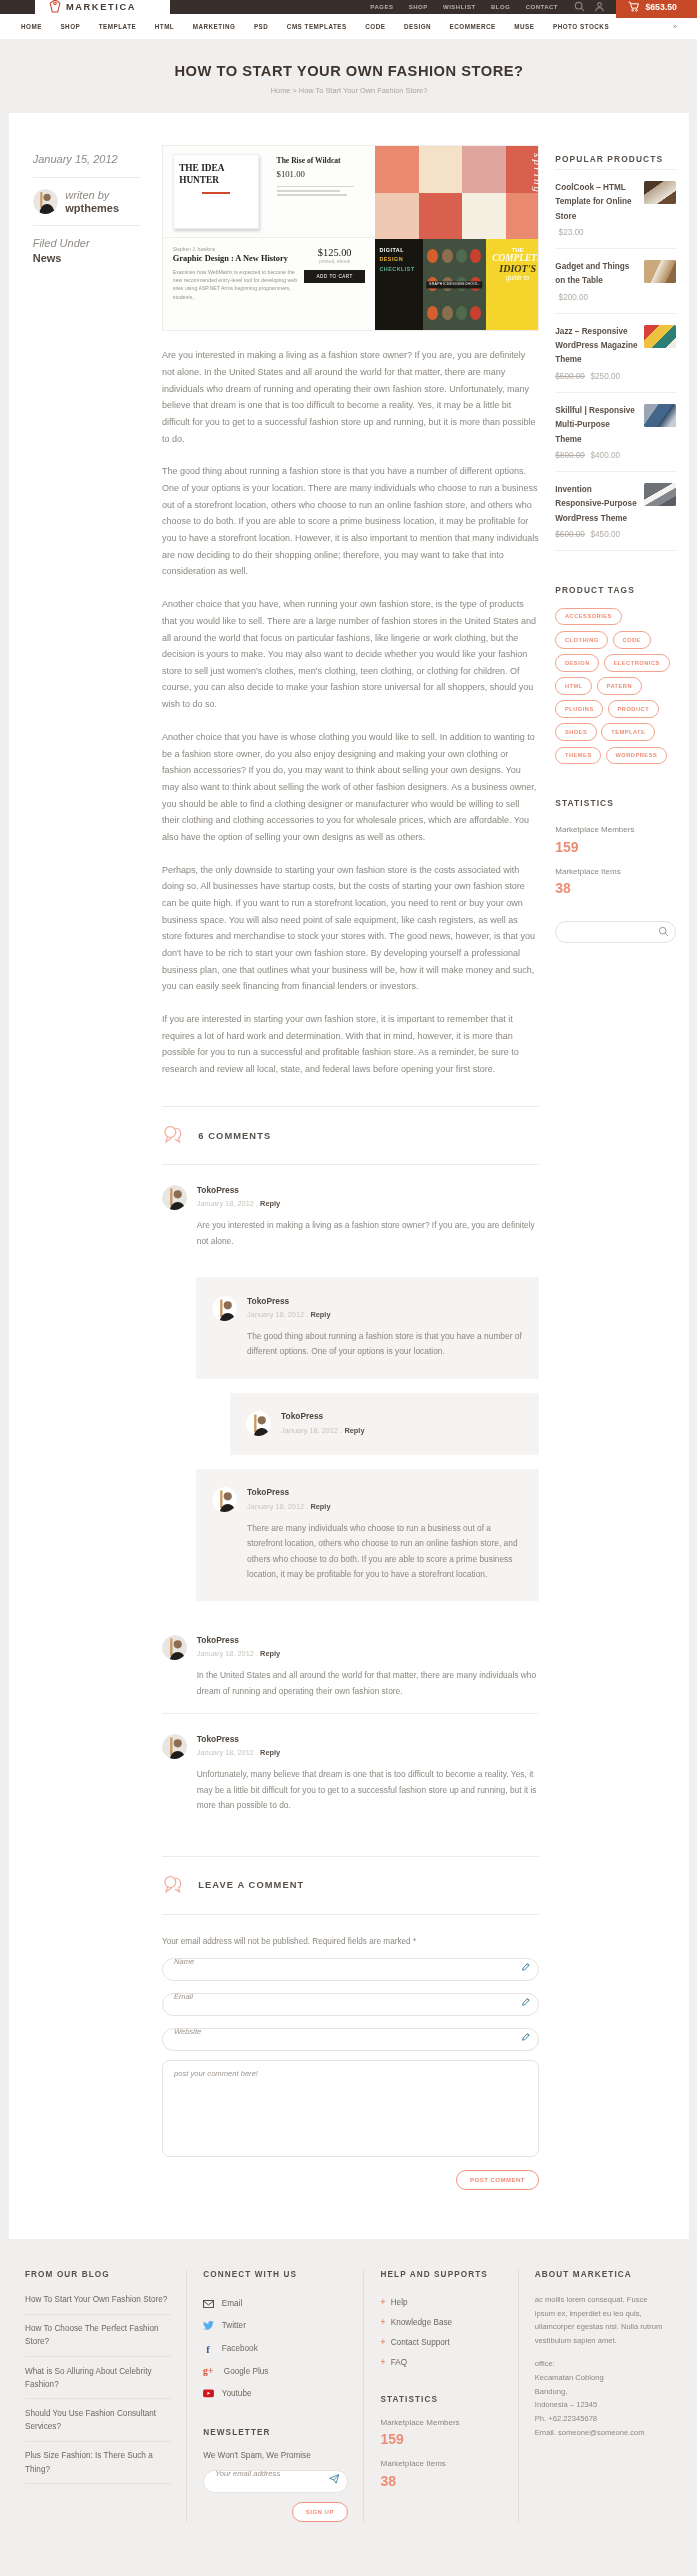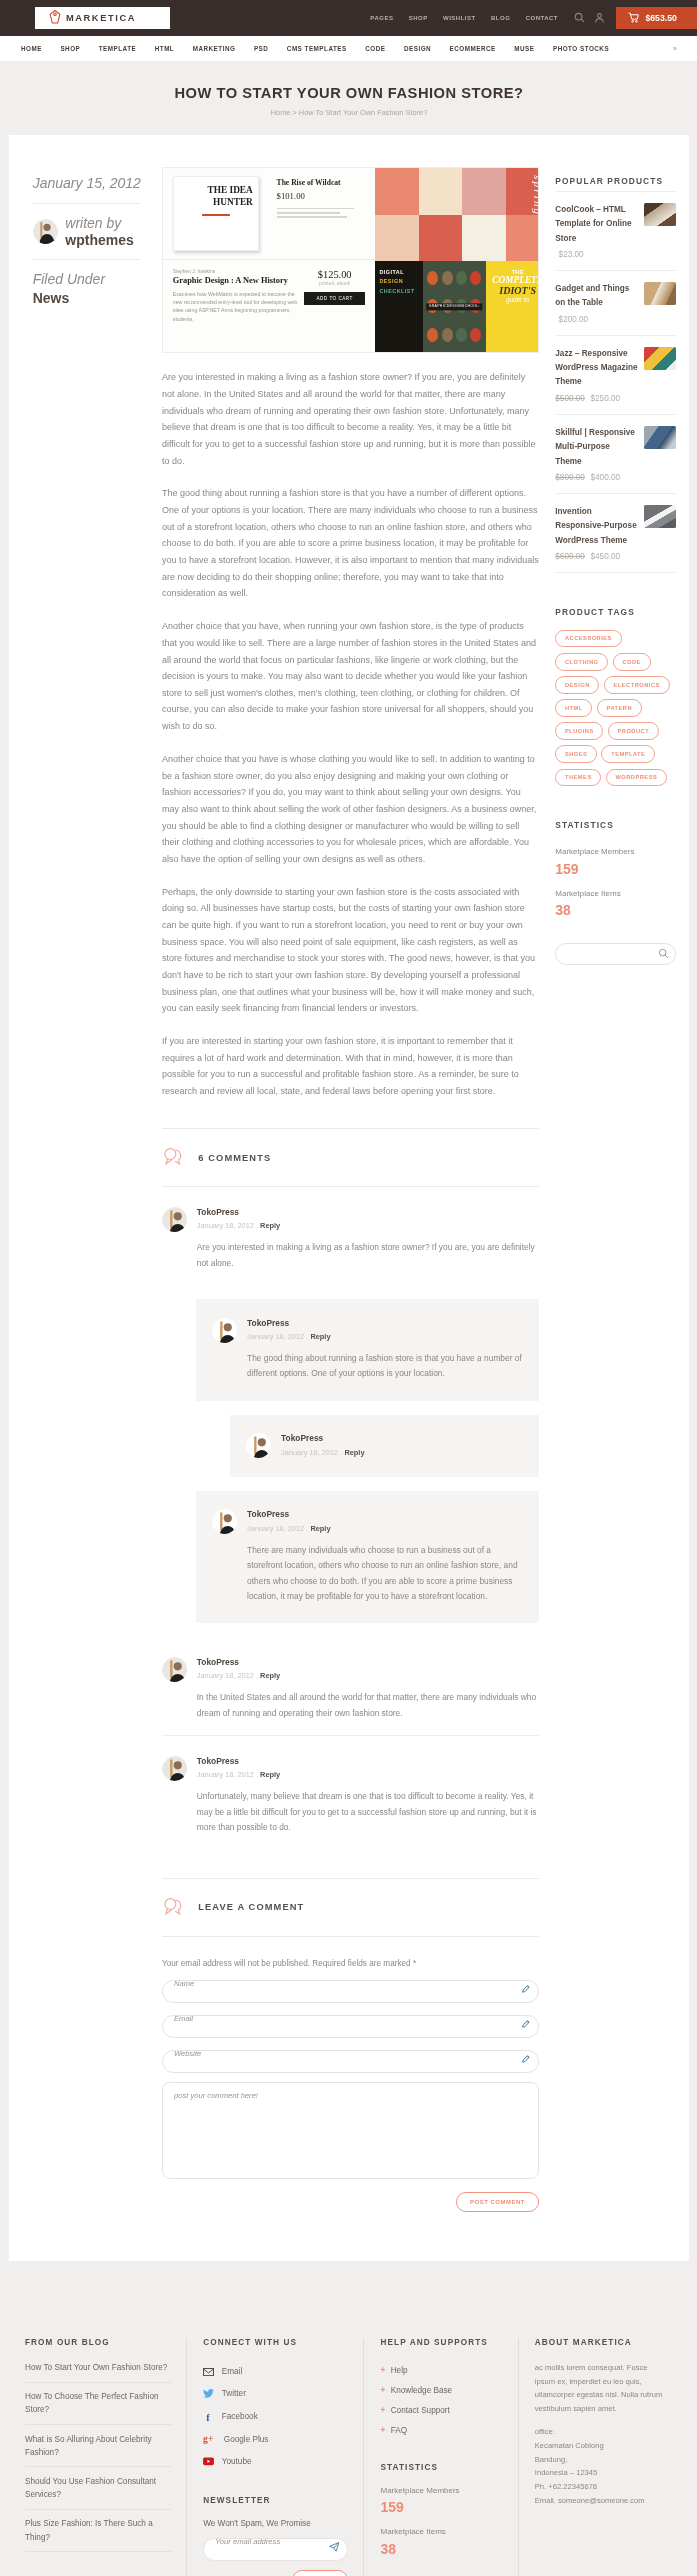--- a/index.html
+++ b/index.html
@@ -1,20 +1,20 @@
 <!DOCTYPE html>
 <html style="font-size:8.7px"><head>
 <meta charset="utf-8">
 <style>
   * { margin:0; padding:0; box-sizing:border-box; }
   body { width:698px; margin:0 auto; background:#f1efee; font-family:"Liberation Sans", sans-serif; color:#8c8781; }
   a { text-decoration:none; color:inherit; }
 
   
-  .topbar { height:36px; background:#382e2b; display:flex; align-items:center; }
+  .topbar { height:14px; background:#382e2b; display:flex; align-items:center; }
   .logo-box { background:#fff; height:22px; width:135px; margin-left:35px; display:flex; align-items:center; gap:4.9px; padding-left:14px; }
   .logo-text { font-size:9.3px; font-weight:bold; letter-spacing:1.6px; color:#453b35; }
   .topnav { margin-left:auto; display:flex; align-items:center; gap:15.3px; }
   .topnav a { color:#b9b1ab; font-size:6px; font-weight:bold; letter-spacing:0.5px; }
   .top-icons { display:flex; align-items:center; gap:8.7px; margin:0 11px 0 16.3px; }
   .cartbox { background:#c64a27; height:22px; min-width:82px; padding:0 12px; display:flex; align-items:center; gap:5.4px; color:#fff; font-size:8.7px; font-weight:bold; }
 
   
   .mainmenu { background:#fff; height:25px; display:flex; align-items:center; padding:0 21px; gap:18.5px; }
   .mainmenu a { font-size:6.3px; font-weight:bold; letter-spacing:0.5px; color:#463d36; }
@@ -22,35 +22,35 @@
 
   
   .pagehead { text-align:center; padding:24px 0 18.5px; }
   .pagehead h1 { font-size:14.7px; letter-spacing:0.5px; color:#3f352f; font-weight:bold; }
   .breadcrumb { margin-top:6.5px; font-size:7.4px; color:#aaa49e; }
 
   
   .card { background:#fff; margin:0 8.7px; padding:32px 13px 49px; display:grid; grid-template-columns:124px 377px 1fr; column-gap:16.3px; }
 
   
-  .meta-col { padding-left:11px; font-size:14px; }
+  .meta-col { padding-left:11px; font-size:11px; }
   .meta-date { font-style:italic; color:#8f8a85; padding:7.6px 0 12px; }
   .meta-divider { border-top:0.5px solid #eceae8; margin-right:5.4px; }
   .meta-author { display:flex; align-items:center; gap:7.6px; padding:11px 0; }
   .meta-author .who { font-style:italic; color:#8f8a85; }
   .meta-author .who b { display:block; font-style:normal; color:#55493f; margin-top:1.6px; }
   .avatar { width:25px; height:25px; border-radius:50%; overflow:hidden; flex:0 0 auto; }
   .filed { padding-top:11px; font-style:italic; color:#8f8a85; }
   .filed b { display:block; font-style:normal; color:#55493f; margin-top:3.3px; }
 
   
   .collage { display:grid; grid-template-columns:1fr 163px; height:186px; border:0.5px solid #efedeb; background:#fff; overflow:hidden; }
   .col-left { display:grid; grid-template-rows:92px 1fr; background:#fdfdfc; }
   .col-left-top { display:grid; grid-template-columns:1fr 1fr; border-bottom:0.5px solid #f0eeec; }
-  .bookA { margin:7.6px 9.8px; background:#fff; box-shadow:1.1px 1.6px 3.3px rgba(0,0,0,.18); border:0.5px solid #eee; padding:8.7px 5.4px; text-align:right; }
+  .bookA { margin:7.6px 9.8px; background:#fff; box-shadow:1.1px 1.6px 3.3px rgba(0,0,0,.18); border:0.5px solid #eee; padding:8.7px 5.4px; text-align:left; }
   .bookA .t { font-family:"Liberation Serif", serif; font-weight:bold; font-size:9.3px; color:#23201d; line-height:1.25; }
   .bookA .bar { height:2.2px; background:#cf4a2b; width:28px; margin:5.4px auto 0; }
   .cardB { padding:9.8px 7.6px; }
   .cardB .t { font-family:"Liberation Serif", serif; font-size:7.6px; color:#2a2724; font-weight:bold; }
   .cardB .p { font-family:"Liberation Serif", serif; font-size:8.7px; color:#2a2724; margin-top:4.4px; }
   .cardB .lines { margin-top:6.5px; }
   .cardB .lines div { height:1.6px; background:#d8d4d0; margin:2.7px 0; }
   .listing { padding:8.7px 9.8px; display:grid; grid-template-columns:1fr 61px; column-gap:6.5px; }
   .listing .auth { font-size:4.9px; color:#a09a93; }
   .listing .t { font-family:"Liberation Serif", serif; font-size:8.4px; font-weight:bold; color:#23201d; margin:2.7px 0 4.4px; }
@@ -115,21 +115,21 @@
   .tag { border:1.1px solid #f2a390; color:#ee8d77; font-size:5.7px; font-weight:bold; letter-spacing:0.5px; padding:4.9px 8.7px; border-radius:11px; }
   .stat-label { font-size:8px; color:#8c8781; margin-top:12px; }
   .stat-value { font-size:14px; font-weight:bold; color:#ee8d76; margin-top:4.4px; }
   .side-search { position:relative; margin-top:25px; }
   .side-search input { width:100%; height:22px; border:1.1px solid #e5e2df; border-radius:12px; padding:0 24px 0 9.8px; outline:none; background:#fff; }
   .side-search svg { position:absolute; right:7.6px; top:4.9px; }
   .mt40 { margin-top:25px; }
 
   
   .footer { display:grid; grid-template-columns:24.5% 27% 23.5% 25%; padding:30.5px 16.3px 33px 25px; }
-  .fcol { padding:0 15.3px 0 0;margin-top:46px; }
+  .fcol { padding:0 15.3px 0 0; }
   .fcol + .fcol { border-left:0.5px solid #e0ddda; padding-left:16.3px; }
   .ftitle { font-size:8.2px; font-weight:bold; letter-spacing:1.1px; color:#57504a; margin-bottom:14px; }
   .flink { display:block; font-size:8.2px; color:#6e675f; line-height:1.6; padding:7.6px 0; border-bottom:0.5px solid #e3e0dd; }
   .flink:first-of-type { padding-top:0; }
   .social { display:flex; align-items:center; gap:7.6px; padding:6.5px 0; font-size:8.2px; color:#6e675f; }
   .ft-sub { font-size:8.2px; color:#6e675f; margin:5.4px 0 8.7px; }
   .help-link { display:flex; gap:5.4px; align-items:baseline; font-size:8.2px; color:#6e675f; padding:5.4px 0; }
   .help-link .plus { color:#ee8d76; font-weight:bold; }
   .about-text { font-size:7.6px; line-height:1.8; color:#8c8781; }
   .about-lines { margin-top:9.8px; font-size:7.6px; line-height:1.8; color:#8c8781; }

